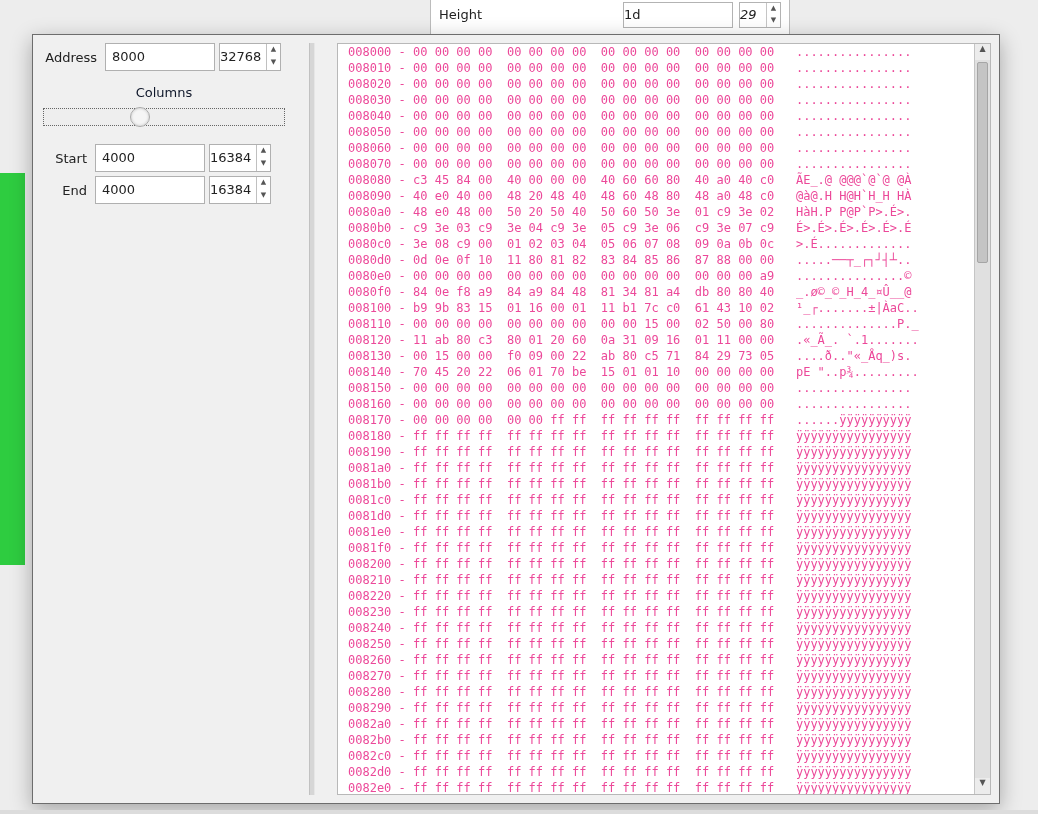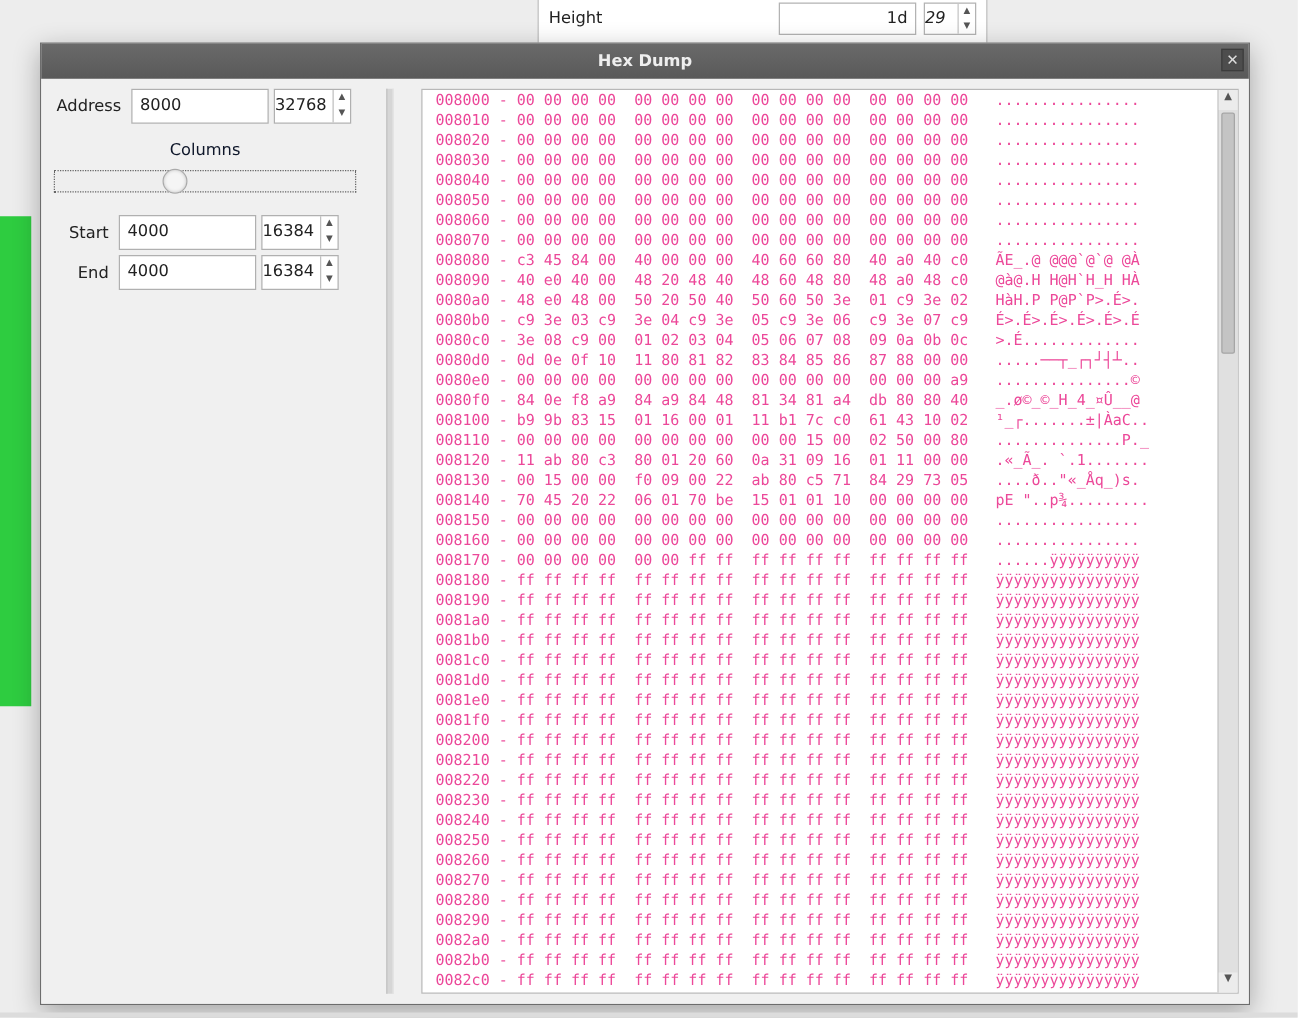--- a/index.html
+++ b/index.html
@@ -24,21 +24,21 @@
     background: #2ecc40;
   }
   .parent-panel {
     position: absolute; left: 430px; top: -6px; width: 360px; height: 42px;
     background: #fff; border: 1px solid #bcbcbc; border-top: none;
     display: flex; align-items: center; padding: 0 8px; gap: 6px;
   }
   .parent-panel .label { flex: 1; }
   .parent-panel .field-hex {
     width: 110px; height: 26px; border: 1px solid #b3b3b3; background: #fff;
-    text-align: right; padding-right: 6px; line-height: 24px;
+    padding-right: 24px; line-height: 24px;
   }
   .parent-panel .spin {
     width: 42px; height: 26px; border: 1px solid #b3b3b3; background: #fff;
     display: flex; align-items: stretch;
   }
   .parent-panel .spin .val {
     width: 26px; text-align: left; line-height: 24px; font-style: italic;
   }
   .parent-panel .spin .arrows {
     width: 14px; display: flex; flex-direction: column; border-left: 1px solid #c5c5c5;
@@ -155,24 +155,20 @@
     <div class="spin">
       <div class="val">29</div>
       <div class="arrows">
         <span>▲</span>
         <span>▼</span>
       </div>
     </div>
   </div>
 
   <div class="modal-shell">
-    <div class="titlebar">
-      <span>Hex Dump</span>
-      <div class="close">✕</div>
-    </div>
 
     <div class="modal-body">
 
       <div class="left-pane">
 
         <div class="input-row">
           <span class="lbl">Address</span>
           <div class="tbox hex">8000</div>
           <div class="tbox dec-wrap">
             <div class="v">32768</div>

